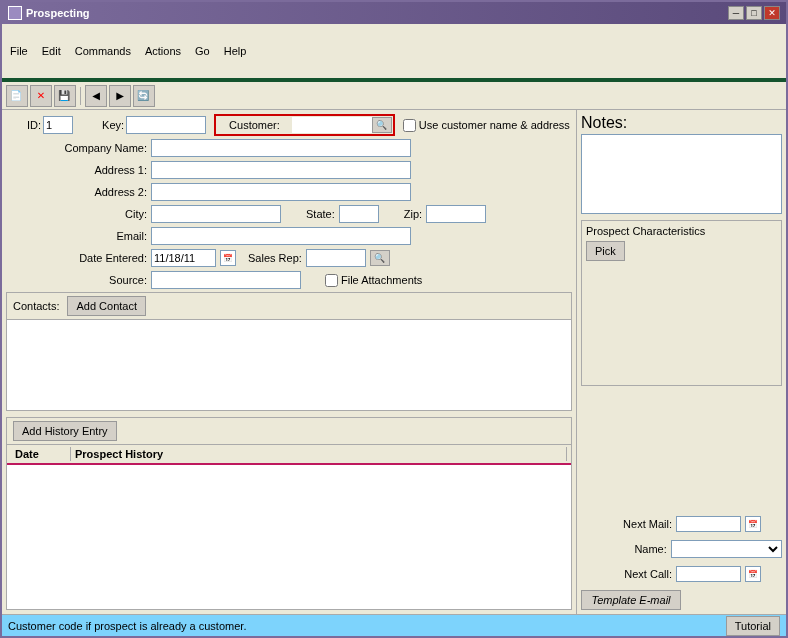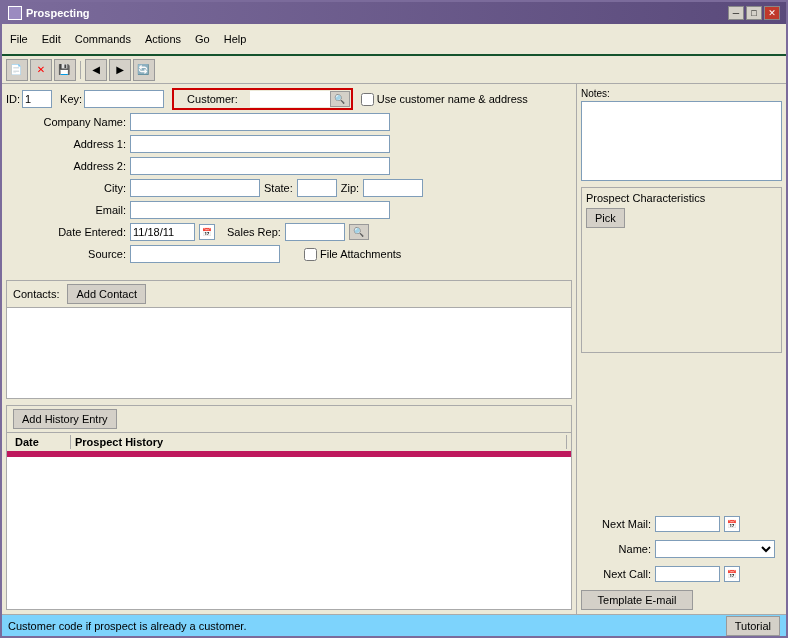--- a/index.html
+++ b/index.html
@@ -59,23 +59,23 @@
       border: 1px solid #888;
       background: #d4d0c8;
       cursor: pointer;
       color: black;
     }
 
     .title-btn.close { background: #c0392b; color: white; }
 
     .menu-bar {
       background: #ece9d8;
-      border-bottom: 2px solid #14532d;
-      display: flex;
-      padding: 7px 2px;
+      border-bottom: 4px solid #14532d;
+      display: flex;
+      padding: 19px 2px;
       gap: 2px;
     }
 
     .menu-item {
       padding: 2px 6px;
       font-size: 11px;
       cursor: pointer;
     }
 
     .toolbar {
@@ -135,20 +135,21 @@
       align-items: center;
       gap: 4px;
       min-height: 20px;
     }
 
     .form-label {
       text-align: right;
       font-size: 11px;
       color: #000;
       white-space: nowrap;
+      margin-left: 21px;
     }
 
     .form-input {
       height: 18px;
       border: 1px solid #7f9db9;
       background: white;
       font-size: 11px;
       padding: 0 2px;
       outline: none;
     }
@@ -188,21 +189,20 @@
       display: flex;
       align-items: center;
       gap: 3px;
       font-size: 11px;
     }
 
     .section-contacts {
       border: 1px solid #aaa;
       background: #ece9d8;
       flex: 0 0 auto;
-      margin-top: 14px;
     }
 
     .contacts-header {
       display: flex;
       align-items: center;
       padding: 3px 6px;
       gap: 8px;
       background: #ece9d8;
       border-bottom: 1px solid #aaa;
     }
@@ -249,21 +249,21 @@
 
     .history-header {
       padding: 3px 6px;
       background: #ece9d8;
       border-bottom: 1px solid #aaa;
     }
 
     .history-table-header {
       display: flex;
       background: #ece9d8;
-      border-bottom: 6px solid #be185d;
+      border-bottom: 2px solid #be185d;
       padding: 2px 4px;
     }
 
     .history-body {
       flex: 1;
       background: white;
       overflow-y: auto;
     }
 
     .status-bar {
@@ -467,21 +467,21 @@
           <div class="table-header-cell" style="flex:1;">Prospect History</div>
         </div>
         <div class="history-body"></div>
       </div>
 
     </div>
 
     <div class="right-panel">
 
       <div>
-        <div style="font-size:10px; margin-bottom:2px;">Notes:</div>
+        <div style="font-size:16px; margin-bottom:2px;">Notes:</div>
         <textarea class="notes-area" rows="6" style=""></textarea>
       </div>
 
       <div class="prospect-char-box">
         <div class="prospect-char-label">Prospect Characteristics</div>
         <button class="btn">Pick</button>
         <div style="height:120px;"></div>
       </div>
 
       <div class="right-bottom">
@@ -499,21 +499,21 @@
           </select>
         </div>
 
         <div class="next-mail-group">
           <span class="form-label" style="width:70px; text-align:right;">Next Call:</span>
           <input class="date-input-small" style="">
           <div class="calendar-btn">📅</div>
         </div>
 
         <div style="margin-top:4px; text-align:center;">
-          <button class="btn" style="width:112px; justify-content:center;">Template E-mail</button>
+          <button class="btn" style="width:100px; justify-content:center;font-style:italic;">Template E-mail</button>
         </div>
       </div>
 
     </div>
   </div>
 
   <div class="status-bar">
     <span class="status-text">Customer code if prospect is already a customer.</span>
     <button class="btn">Tutorial</button>
   </div>

